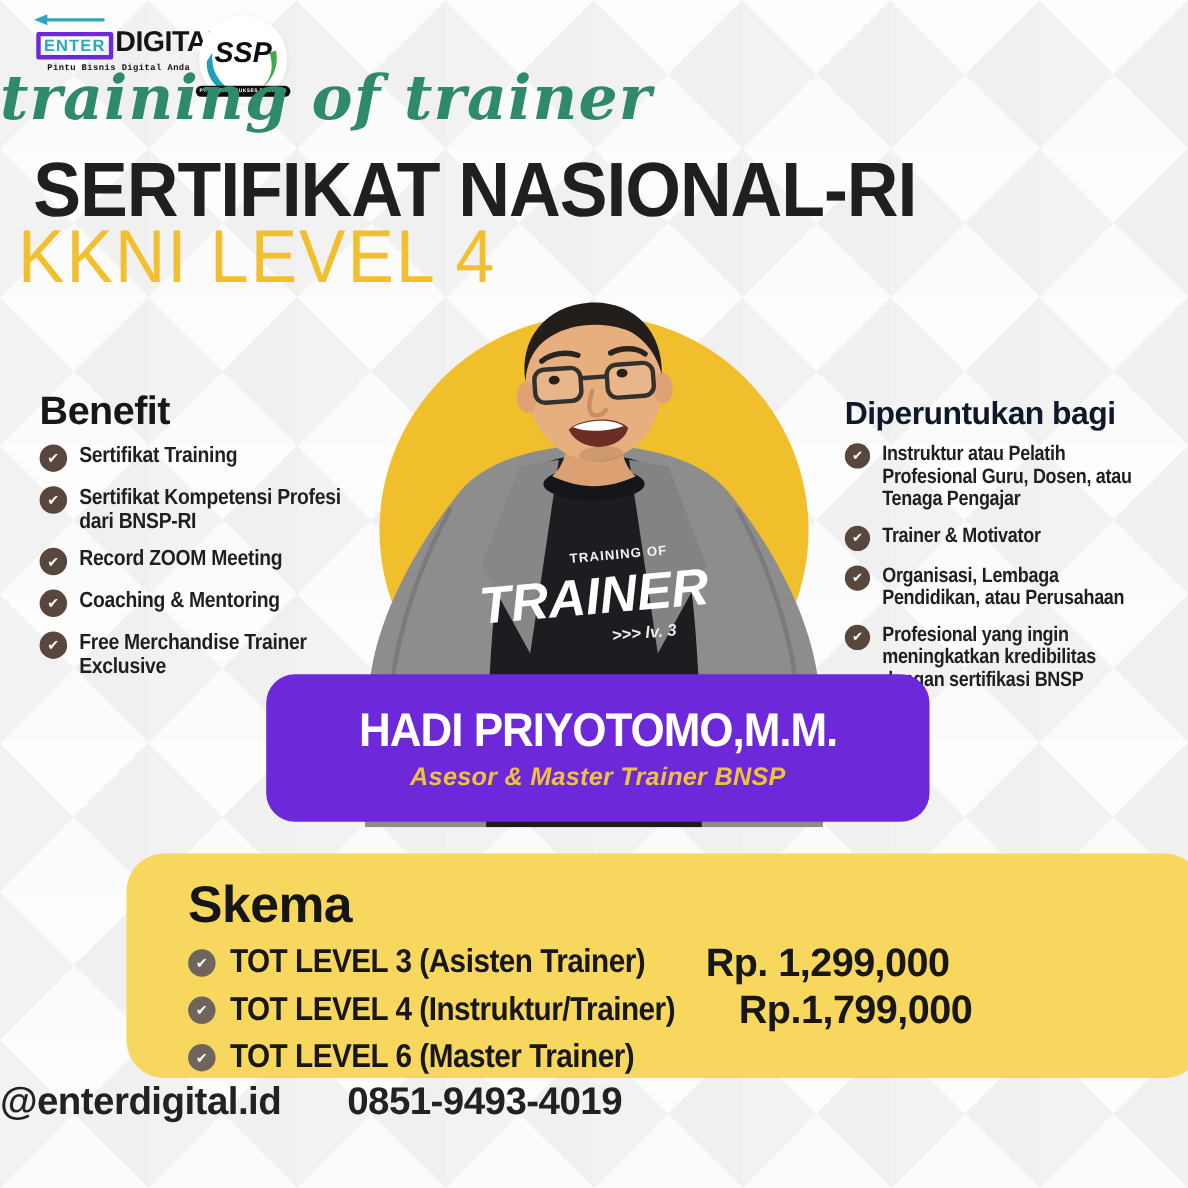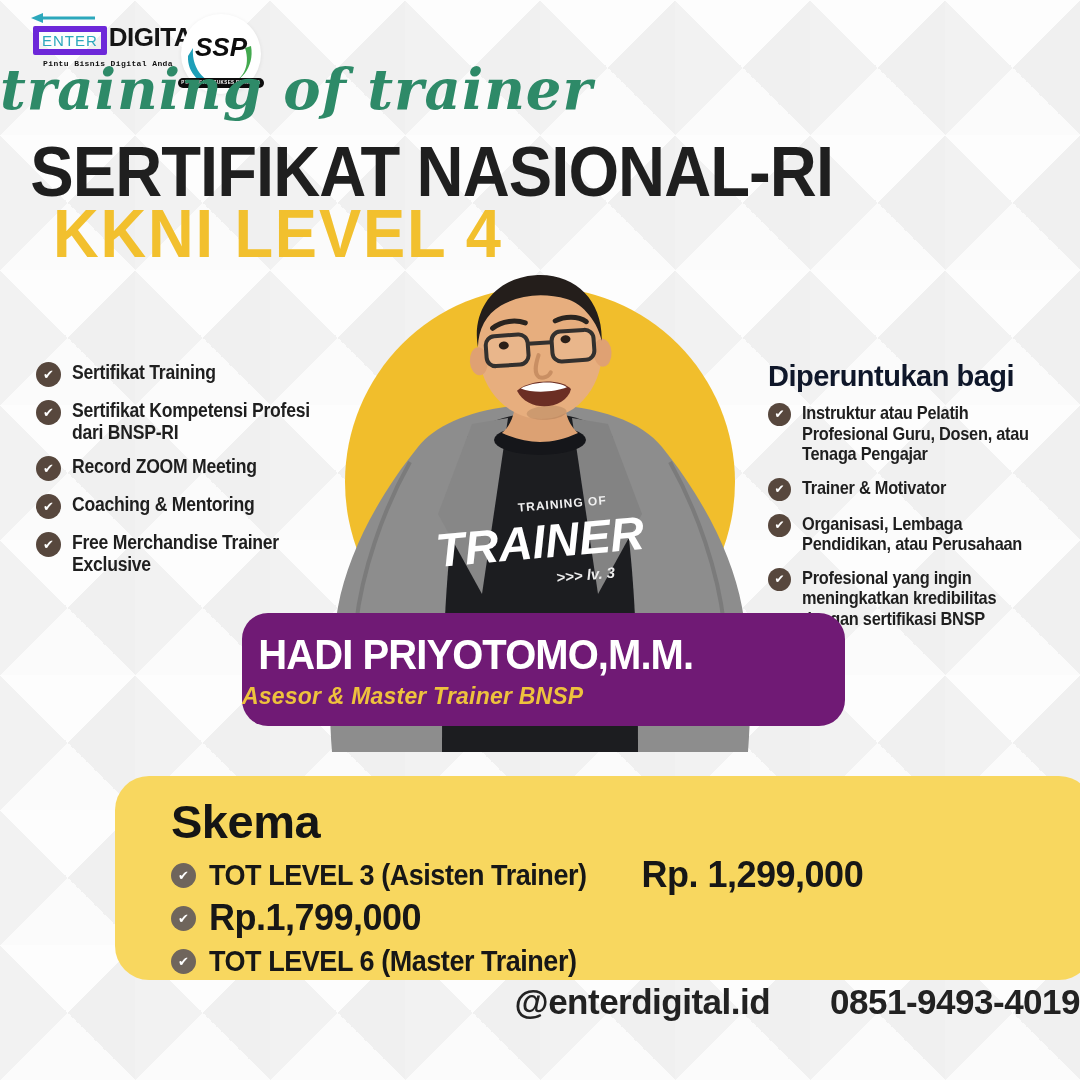--- a/index.html
+++ b/index.html
@@ -12,74 +12,74 @@
   }
   .abs{position:absolute;}
   .center{left:0;right:0;text-align:left;}
   .cond{display:inline-block;white-space:nowrap;transform:scaleX(0.93);transform-origin:center;}
   .cond-l{display:inline-block;white-space:nowrap;transform:scaleX(0.9);transform-origin:left;}
 
   
   .brand{left:33px;top:22px;width:150px;}
   .brand-row{display:flex;align-items:baseline;position:relative;}
   .brand-arrow{position:absolute;left:-2px;top:-9px;width:66px;height:10px;}
-  .brand-enter{color:#2CA8BC;border:6px solid #6d28d9;border-radius:2px;padding:0 3px;
-    font-weight:400;font-size:15px;letter-spacing:1px;line-height:1.15;}
+  .brand-enter{color:#2CA8BC;border:4px solid #6d28d9;border-radius:2px;padding:0 3px;
+    font-weight:700;font-size:15px;letter-spacing:1px;line-height:1.15;}
   .brand-digital{font-weight:800;font-size:26px;color:#141414;letter-spacing:-0.5px;margin-left:2px;}
   .brand-tagline{font-family:"Liberation Mono",monospace;font-size:8px;font-weight:bold;
     color:#111;margin-top:4px;text-align:center;letter-spacing:0.4px;white-space:nowrap;}
 
   .ssp{left:178px;top:12px;width:86px;height:86px;}
   .ssp-circle{position:absolute;left:3px;top:2px;width:80px;height:80px;border-radius:50%;
     background:#ffffff;box-shadow:0 1px 4px rgba(0,0,0,0.08);}
   .ssp-bar{position:absolute;left:0;top:66px;width:86px;height:10px;border-radius:5px;background:#0d0d0d;
     color:#fff;font-size:4.5px;font-weight:bold;text-align:center;line-height:10px;letter-spacing:0.4px;overflow:hidden;}
 
   
   .title-script{top:56px;font-family:"DejaVu Serif",serif;font-style:italic;font-weight:600;
     font-size:56px;color:#2E8A68;z-index:5;letter-spacing:1px;}
   .title-main{top:132px;font-weight:800;font-size:70px;color:#1f1f1f;letter-spacing:-1px;z-index:4;}
-  .title-sub{top:194px;font-weight:700;font-size:68px;color:#F2C02E;letter-spacing:2px;z-index:3;margin-left:36px;}
+  .title-sub{top:194px;font-weight:400;font-size:68px;color:#F2C02E;letter-spacing:2px;z-index:3;}
 
   
   .photo-circle{left:345px;top:287px;width:390px;height:390px;border-radius:50%;background:#F1BE2C;z-index:1;}
   .person{left:310px;top:272px;width:460px;height:480px;z-index:2;}
 
   
   .benefit{left:36px;top:352px;width:344px;z-index:3;}
   .benefit-title{font-weight:800;font-size:36px;color:#171717;letter-spacing:-0.5px;}
   .audience{left:768px;top:360px;width:300px;z-index:3;}
   .audience-title{font-weight:800;font-size:29px;color:#0f172a;letter-spacing:-0.5px;}
   .chk-list{margin-top:10px;display:flex;flex-direction:column;gap:13px;}
   .chk-row{display:flex;align-items:flex-start;gap:11px;}
   .chk-icon{flex:0 0 auto;width:25px;height:25px;border-radius:50%;background:#57473D;color:#fff;
     font-size:13px;line-height:25px;text-align:center;margin-top:0px;}
   .chk-label{font-weight:bold;font-size:20px;line-height:1.08;letter-spacing:-0.3px;
     transform:scaleX(0.88);transform-origin:left;}
   .audience .chk-icon{width:23px;height:23px;line-height:23px;font-size:12px;}
   .audience .chk-label{font-size:19px;transform:scaleX(0.86);}
 
   
-  .speaker{left:242px;top:613px;width:603px;height:113px;border-radius:26px;background:#701a75;z-index:6;
-    display:flex;flex-direction:column;justify-content:center;gap:4px;}
+  .speaker{left:242px;top:613px;width:603px;height:134px;border-radius:26px;background:#6d28d9;z-index:6;
+    display:flex;flex-direction:column;align-items:center;justify-content:center;gap:4px;}
   .speaker-name{color:#ffffff;font-weight:800;font-size:43px;letter-spacing:-1px;}
   .speaker-role{color:#EEC23D;font-weight:bold;font-style:italic;font-size:23px;letter-spacing:0.2px;}
 
   
   .skema{left:115px;top:752px;width:978px;height:204px;border-radius:34px;background:#F8D75F;z-index:6;
     padding:18px 12px 0 56px;box-sizing:border-box;margin-top:24px;}
   .skema-title{font-weight:800;font-size:47px;color:#151515;letter-spacing:-0.5px;}
   .skema-rows{margin-top:8px;display:flex;flex-direction:column;gap:7px;width:760px;}
   .skema-row{display:flex;align-items:center;gap:13px;height:36px;}
   .skema-row .chk-icon{width:25px;height:25px;line-height:25px;background:#6F655C;font-size:13px;}
   .skema-label{flex:1;font-weight:800;font-size:30px;color:#171717;letter-spacing:-0.5px;}
   .skema-price{width:300px;font-weight:800;font-size:36px;color:#171717;letter-spacing:-0.5px;white-space:nowrap;}
 
   
-  .footer{top:982px;z-index:6;display:flex;justify-content:flex-end;gap:60px;left:0;right:0;position:absolute;}
+  .footer{top:982px;z-index:6;display:flex;justify-content:flex-start;gap:60px;left:0;right:0;position:absolute;}
   .footer-item{font-weight:800;font-size:35px;color:#222;letter-spacing:-0.5px;}
 </style>
 </head>
 <body>
 
 <div class="abs brand">
   <div class="brand-row">
     <svg class="brand-arrow" viewBox="0 0 66 10">
       <line x1="10" y1="5" x2="64" y2="5" stroke="#2CA8BC" stroke-width="3"></line>
       <polygon points="0,5 12,0 12,10" fill="#2CA8BC"></polygon>
@@ -142,20 +142,21 @@
   </g>
 
   <g transform="rotate(-5 230 270)" font-family="Liberation Sans, sans-serif">
     <text x="300" y="238" text-anchor="end" font-size="12" font-weight="bold" letter-spacing="1" fill="#f0f0f0">TRAINING OF</text>
     <text x="230" y="286" text-anchor="middle" font-size="47" font-weight="bold" font-style="italic" fill="#ffffff">TRAINER</text>
     <text x="302" y="312" text-anchor="end" font-size="15" font-weight="bold" font-style="italic" fill="#ededed">&gt;&gt;&gt; lv. 3</text>
   </g>
 </svg>
 
 <div class="abs benefit">
+  <div class="benefit-title">Benefit</div>
   <div class="chk-list">
 
       <div class="chk-row">
         <div class="chk-icon">✔</div>
         <div class="chk-label">Sertifikat Training</div>
       </div>
 
       <div class="chk-row">
         <div class="chk-icon">✔</div>
         <div class="chk-label">Sertifikat Kompetensi Profesi dari BNSP-RI</div>
@@ -214,20 +215,21 @@
   <div class="skema-rows">
 
       <div class="skema-row">
         <div class="chk-icon">✔</div>
         <div class="skema-label"><span class="cond-l">TOT LEVEL 3 (Asisten Trainer)</span></div>
         <div class="skema-price">Rp. 1,299,000</div>
       </div>
 
       <div class="skema-row">
         <div class="chk-icon">✔</div>
+        <div class="skema-label"><span class="cond-l">TOT LEVEL 4 (Instruktur/Trainer)</span></div>
         <div class="skema-price">Rp.1,799,000</div>
       </div>
 
       <div class="skema-row">
         <div class="chk-icon">✔</div>
         <div class="skema-label"><span class="cond-l">TOT LEVEL 6 (Master Trainer)</span></div>
       </div>
     </div>
 </div>
 

